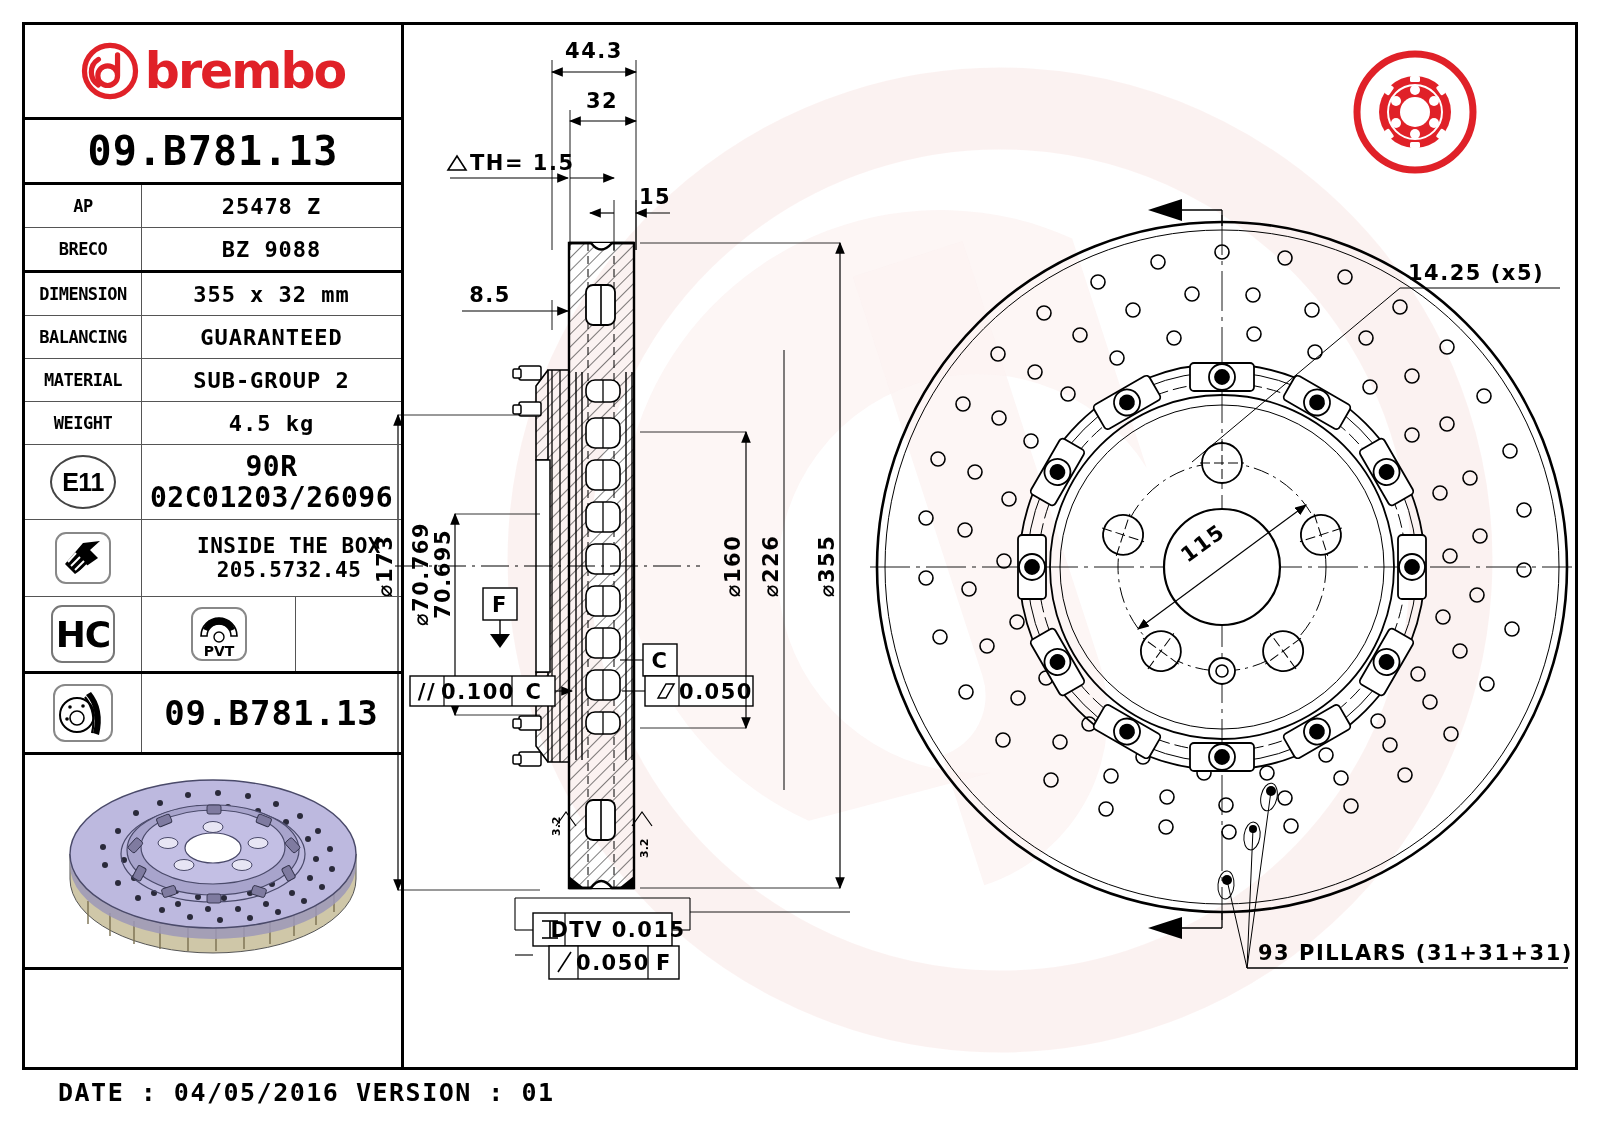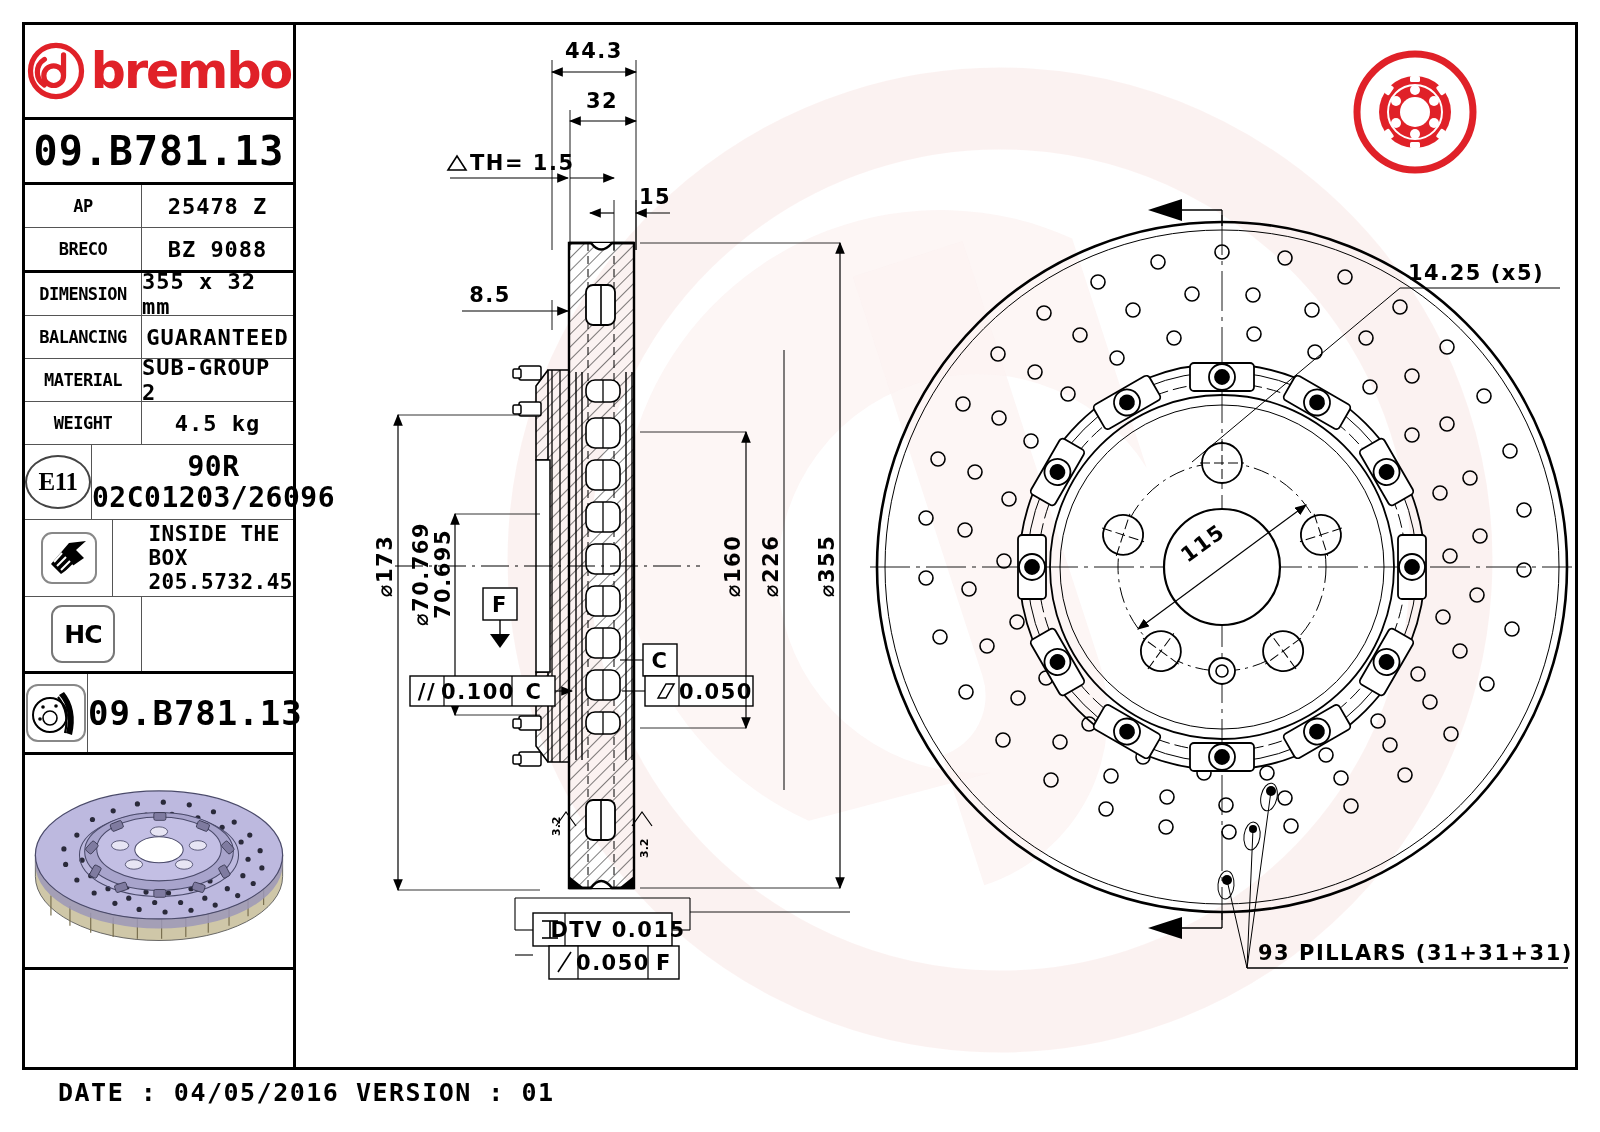--- a/index.html
+++ b/index.html
@@ -8,21 +8,21 @@
 
   
   #watermark{position:absolute;left:430px;top:20px;width:1140px;height:1080px;
              opacity:.13;pointer-events:none;z-index:0;}
 
   
   #frame{position:absolute;left:22px;top:22px;width:1556px;height:1048px;
          border:3px solid #000;box-sizing:border-box;z-index:1;}
 
   
-  #info-panel{position:absolute;left:25px;top:25px;width:271px;height:1042px;
+  #info-panel{position:absolute;left:25px;top:25px;width:379px;height:1042px;
               border-right:3px solid #000;box-sizing:border-box;z-index:3;background:transparent;}
 
   .logo-cell{height:92px;border-bottom:3px solid #000;display:flex;align-items:center;
              justify-content:center;gap:6px;}
   .logo-mark{width:58px;height:58px;flex:0 0 auto;}
   .logo-word{font-family:"DejaVu Sans","Liberation Sans",sans-serif;
              font-weight:bold;font-size:49px;color:#e02128;letter-spacing:-2px;line-height:1;}
 
   .code-cell{height:62px;border-bottom:3px solid #000;display:flex;align-items:center;
              justify-content:center;}
@@ -31,33 +31,33 @@
   .row{display:flex;border-bottom:1px solid #555;height:42px;}
   .row.thick{border-bottom:3px solid #000;}
   .cell-l{width:116px;border-right:1px solid #555;display:flex;align-items:center;
           justify-content:center;font-size:17px;font-weight:bold;letter-spacing:-.5px;}
   .cell-r{flex:1;display:flex;align-items:center;justify-content:center;
           font-size:22px;font-weight:bold;letter-spacing:1px;}
 
   .row-e11{height:74px;}
   .e11-badge{width:62px;height:50px;border:2.5px solid #444;border-radius:50%;
              display:flex;align-items:center;justify-content:center;
-             font-family:Liberation Serif, serif;font-weight:bold;font-size:25px;}
+             font-family:Liberation Sans, sans-serif;font-weight:bold;font-size:25px;}
   .e11-text{display:flex;flex-direction:column;align-items:center;justify-content:center;
             line-height:1.12;font-size:28px;font-weight:bold;letter-spacing:.5px;}
 
   .row-box{height:76px;gap:35px;}
   .box-text{display:flex;flex-direction:column;align-items:center;justify-content:center;
             line-height:1.15;font-size:21px;font-weight:bold;letter-spacing:.5px;}
 
   .row-hc{height:74px;}
   .hc-badge{width:60px;height:54px;border:2px solid #777;border-radius:11px;
             display:flex;align-items:center;justify-content:center;
             font-family:"DejaVu Sans","Liberation Sans",sans-serif;
-            font-weight:bold;font-size:25px;letter-spacing:-1px;}
+            font-weight:bold;font-size:36px;letter-spacing:-1px;}
   .pvt-wrap{flex:1;display:flex;align-items:center;border-right:1px solid #555;
             justify-content:center;height:100%;}
   .pvt-blank{width:105px;}
 
   .row-tail{height:78px;border-bottom:3px solid #000;}
   .tail-code{flex:1;display:flex;align-items:center;justify-content:center;
              font-size:34px;font-weight:bold;letter-spacing:1px;}
 
   .iso-cell{height:212px;display:flex;align-items:center;justify-content:center;
             border-bottom:3px solid #000;}
@@ -163,20 +163,29 @@
       <div class="box-text">
         <span>INSIDE THE BOX</span>
         <span>205.5732.45</span>
       </div>
     </div>
   </div>
 
   <div class="row row-hc thick">
     <div class="cell-l">
       <div class="hc-badge">HC</div>
+    </div>
+    <div class="pvt-wrap">
+      <svg width="58" height="56" viewBox="0 0 58 56">
+        <rect x="2" y="2" width="54" height="52" rx="10" fill="none" stroke="#888" stroke-width="2"></rect>
+        <path d="M11 30 A18 18 0 0 1 47 30 L41 30 A12 12 0 0 0 17 30 Z" fill="none" stroke="#000" stroke-width="1.6"></path>
+        <path d="M13 23 A17 17 0 0 1 45 23 L40 25 A12.5 12.5 0 0 0 18 25 Z" fill="#000"></path>
+        <circle cx="29" cy="31" r="5" fill="none" stroke="#000" stroke-width="1.4"></circle>
+        <text x="29" y="50" text-anchor="middle" font-family="DejaVu Sans, sans-serif" font-size="14" font-weight="bold" fill="#000">PVT</text>
+      </svg>
     </div>
     <div class="pvt-blank"></div>
   </div>
 
   <div class="row row-tail">
     <div class="cell-l">
       <svg width="62" height="60" viewBox="0 0 62 60">
         <rect x="2" y="2" width="58" height="56" rx="11" fill="none" stroke="#888" stroke-width="2"></rect>
         <circle cx="25" cy="32" r="17" fill="none" stroke="#000" stroke-width="2"></circle>
         <circle cx="25" cy="35" r="7" fill="none" stroke="#000" stroke-width="1.6"></circle>

